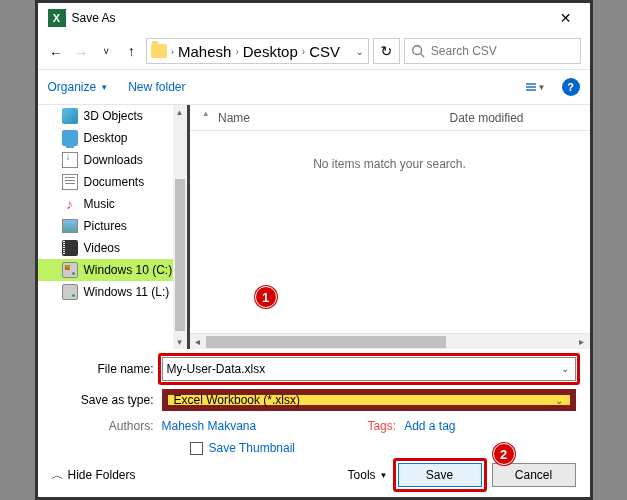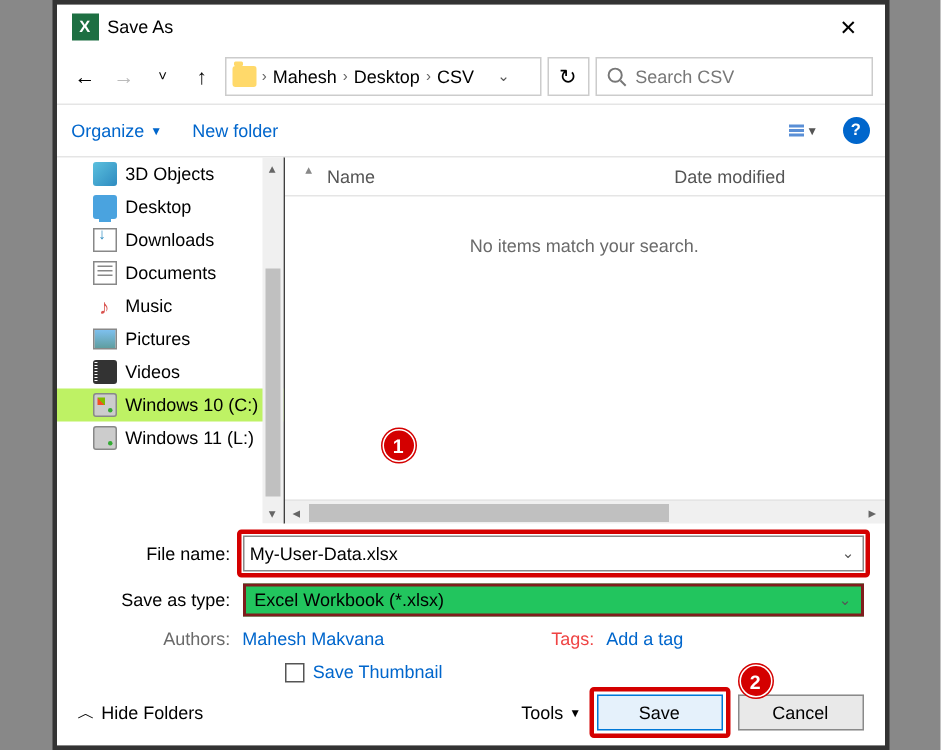--- a/index.html
+++ b/index.html
@@ -11,36 +11,36 @@
   .excel-icon::after { content: "X"; color: #fff; font-size: 11px; font-weight: bold; }
   .title-text { font-size: 12px; color: #000; flex: 1; }
   .titlebar-close { width: 40px; height: 30px; display: flex; align-items: center; justify-content: center; font-size: 14px; color: #000; }
   .navbar { height: 36px; display: flex; align-items: center; padding: 0 8px; gap: 4px; }
   .nav-arrow { width: 22px; height: 22px; display: flex; align-items: center; justify-content: center; font-size: 14px; color: #000; }
   .nav-arrow.disabled { color: #bbb; }
   .addr-box { flex: 1; height: 26px; border: 1px solid #ccc; display: flex; align-items: center; padding: 0 4px; gap: 4px; }
   .addr-folder-icon { width: 16px; height: 14px; background: #ffd96a; border-radius: 2px; position: relative; }
   .addr-folder-icon::before { content:""; position:absolute; top:-3px; left:1px; width:6px; height:3px; background:#ffd96a; border-radius:1px; }
   .crumb-sep { color: #666; font-size: 10px; }
-  .crumb { font-size: 12px; color: #000; }
+  .crumb { font-size: 15px; color: #000; }
   .addr-drop { margin-left: auto; font-size: 10px; color: #555; }
   .refresh { width: 28px; height: 26px; border: 1px solid #ccc; display: flex; align-items: center; justify-content: center; font-size: 14px; }
   .search-box { width: 185px; height: 26px; border: 1px solid #ccc; display: flex; align-items: center; padding: 0 6px; gap: 6px; }
   .search-icon-svg { width: 14px; height: 14px; }
   .search-text { font-size: 12px; color: #777; }
   .toolbar { height: 36px; border-top: 1px solid #e5e5e5; border-bottom: 1px solid #e5e5e5; display: flex; align-items: center; padding: 0 10px; gap: 20px; }
   .tool-link { color: #0066cc; font-size: 12px; display: flex; align-items: center; gap: 4px; }
   .tool-drop { font-size: 8px; color: #0066cc; }
   .toolbar-right { margin-left: auto; display: flex; align-items: center; gap: 10px; }
   .view-icon { width: 32px; height: 20px; display:flex; align-items:center; justify-content:center; gap:2px; }
   .view-bars { display:flex; flex-direction:column; gap:1px; }
   .view-bars span { width:10px; height:2px; background:#5a8fd6; }
   .help-icon { width: 18px; height: 18px; border-radius: 50%; background: #0066cc; color: #fff; display: flex; align-items: center; justify-content: center; font-size: 11px; font-weight: bold; }
   .main { flex: 1; display: flex; min-height: 0; }
-  .sidebar { width: 152px; border-right: 1px solid #404040; overflow: hidden; position: relative; }
+  .sidebar { width: 152px; border-right: 3px solid #404040; overflow: hidden; position: relative; }
   .sidebar-item { height: 22px; display: flex; align-items: center; padding-left: 24px; gap: 6px; font-size: 12px; color: #000; }
   .sidebar-item.selected { background: #bef264; }
   .sb-icon { width: 16px; height: 16px; flex-shrink: 0; display: flex; align-items: center; justify-content: center; }
   .ico-3d { background: linear-gradient(135deg,#5bc0de,#2e8bc0); border-radius:2px; }
   .ico-desktop { background:#4aa3df; border-radius:2px; position:relative; }
   .ico-desktop::after { content:""; position:absolute; bottom:-2px; left:4px; width:8px; height:2px; background:#4aa3df; }
   .ico-docs { background:#fff; border:1px solid #888; position:relative; }
   .ico-docs::before { content:""; position:absolute; top:2px; left:2px; right:2px; height:1px; background:#888; box-shadow:0 3px 0 #888, 0 6px 0 #888; }
   .ico-down { background:#fff; border:1px solid #888; position:relative; }
   .ico-down::after { content:"↓"; position:absolute; left:3px; top:-2px; font-size:10px; color:#2e8bc0; }
@@ -64,21 +64,21 @@
   .hscroll .hbtn { width: 16px; height: 16px; display:flex; align-items:center; justify-content:center; font-size:10px; color:#666; }
   .hscroll .track { flex:1; height:16px; position:relative; }
   .hscroll .thumb { position:absolute; left:0; top:2px; height:12px; width:240px; background:#c0c0c0; }
   .bottom { padding: 8px 14px 10px 14px; }
   .field-row { display: flex; align-items: center; margin-bottom: 8px; }
   .field-label { width: 110px; text-align: right; font-size: 12px; color: #000; padding-right: 8px; }
   .input-wrap { flex: 1; position: relative; }
   .filename-input { width: 100%; height: 24px; border: 1px solid #888; padding: 0 20px 0 4px; font-size: 12px; background: #fff; }
   .callout1 { position: absolute; border: 3px solid #d40000; border-radius: 3px; pointer-events: none; left: -4px; right: -4px; top: -4px; bottom: -4px; }
   .input-drop { position: absolute; right: 6px; top: 6px; font-size: 10px; color: #555; }
-  .type-combo { width: 100%; height: 22px; border: 2px solid #7f1d1d; background: #22c55e; padding: 0 20px 0 6px; font-size: 12px; display: flex; align-items: center; position: relative; }
+  .type-combo { width: 100%; height: 22px; border: 6px solid #7f1d1d; background: #fde047; padding: 0 20px 0 6px; font-size: 12px; display: flex; align-items: center; position: relative; }
   .type-combo .combo-drop { position:absolute; right:6px; font-size:10px; color:#555; }
   .meta-row { display:flex; align-items:flex-end; margin-bottom:6px; }
   .meta-label { width:110px; text-align:right; font-size:12px; color:#6a6a6a; padding-right:8px; }
   .meta-val { font-size:12px; color:#0066cc; }
   .meta-tag { margin-left:auto; display:flex; align-items:center; gap:8px; padding-right: 120px;}
   .meta-tag .lbl { color:#ef4444; font-size:12px; }
   .thumb-row { display:flex; align-items:center; margin:8px 0 8px 138px; gap:6px; }
   .cb { width:13px; height:13px; border:1px solid #555; }
   .thumb-label { font-size:12px; color:#0066cc; }
   .action-row { display:flex; align-items:center; }

